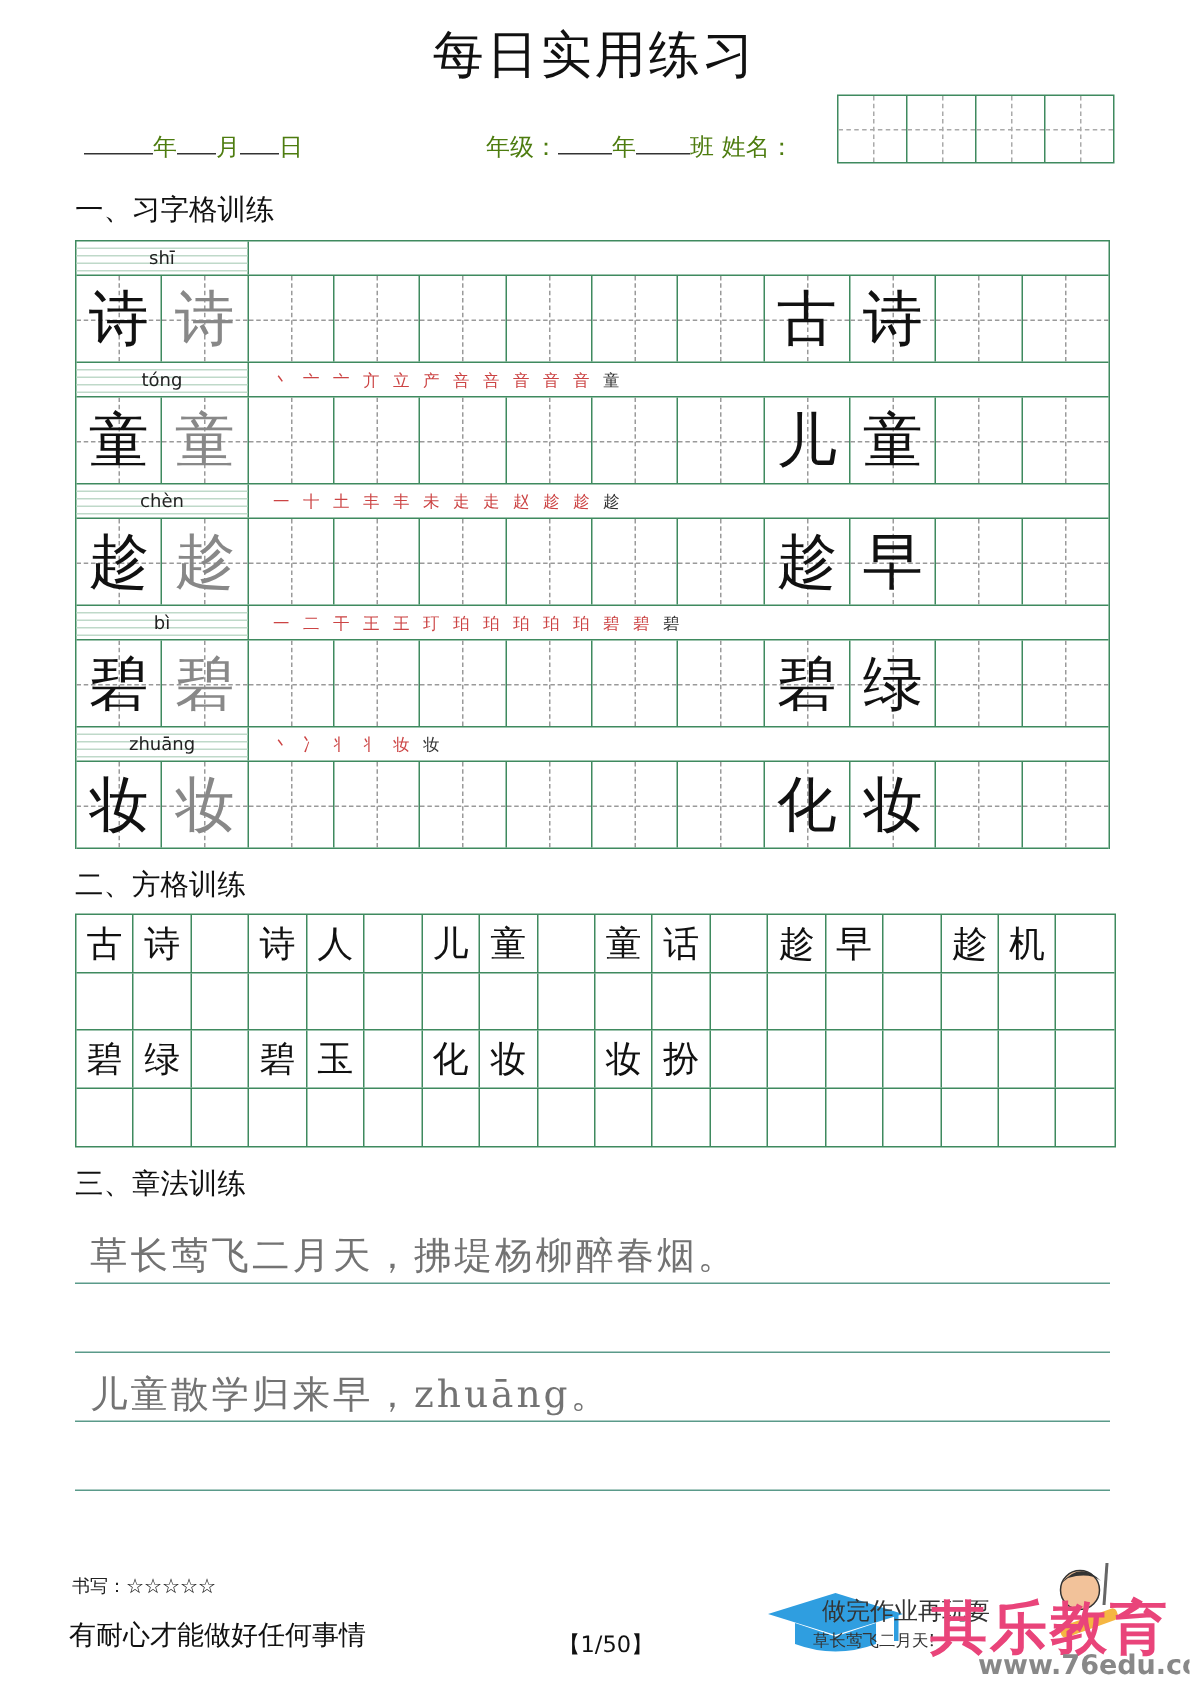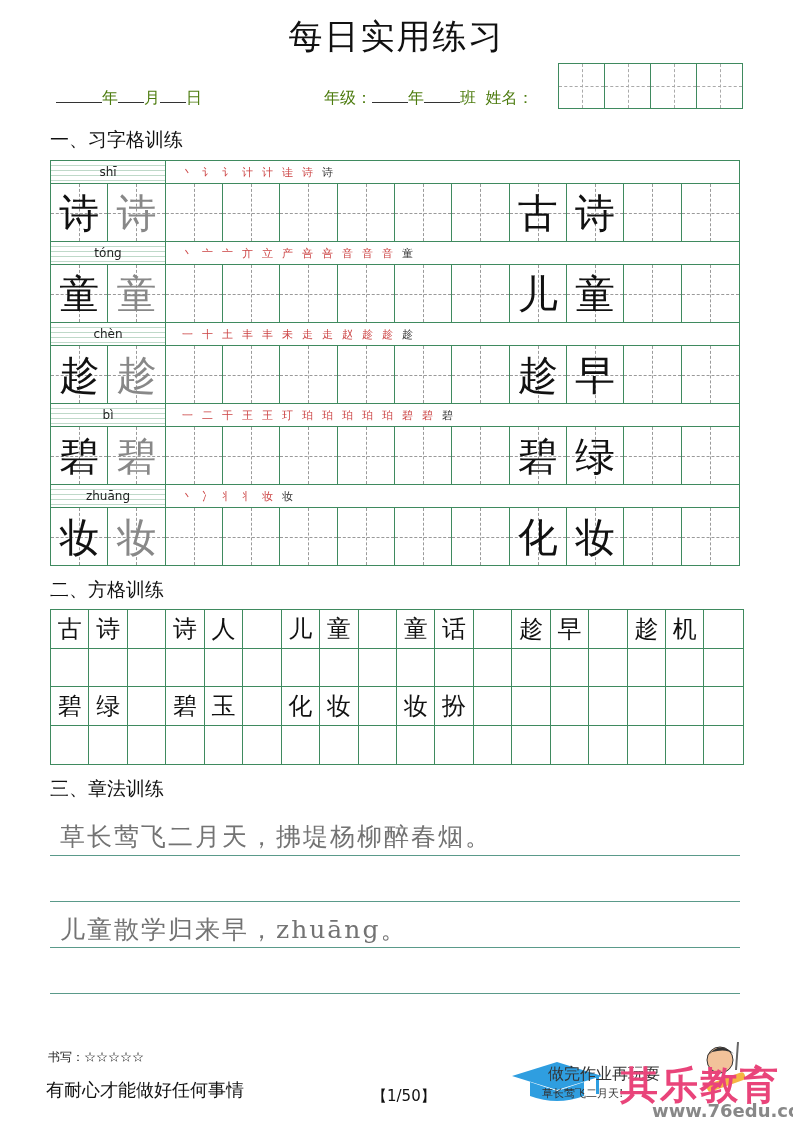--- a/index.html
+++ b/index.html
@@ -58,37 +58,36 @@
   .wm .mascot { position: absolute; left: 180px; top: 0; width: 60px; height: 60px; }
 </style>
 </head>
 <body>
 
 <div class="abs title">每日实用练习</div>
 
 <div class="abs meta" style="left:56px;">
   <span class="blank" style="width:46px"></span><span>年</span><span class="blank" style="width:26px"></span><span>月</span><span class="blank" style="width:26px"></span><span>日</span>
 </div>
-<div class="abs meta" style="left:324px;font-family:Liberation Mono, monospace;">
+<div class="abs meta" style="left:324px;">
   <span>年级：</span><span class="blank" style="width:36px"></span><span>年</span><span class="blank" style="width:36px"></span><span>班</span>
   <span>姓名：</span>
 </div>
 <div class="abs namebox">
   <div class="nc"></div>
   <div class="nc"></div>
   <div class="nc"></div>
   <div class="nc"></div>
 </div>
 
 <div class="abs section-h" style="top:127px;">一、习字格训练</div>
 <div class="abs grid1" id="grid1">
     <div class="g1row">
       <div class="pyrow">
         <div class="pybox"><div class="l" style="top: 4px;"></div><div class="l" style="top: 9px;"></div><div class="l" style="top: 14px;"></div><div class="l" style="top: 19px;"></div><span>shī</span></div>
-        <div class="strokes"><span class="s red">丶</span><span class="s red">讠</span><span class="s red">讠</span><span class="s red">计</span><span class="s red">计</span><span class="s red">诖</span><span class="s red">诗</span><span class="s">诗</span></div>
       </div>
       <div class="charrow">
         <div class="cell">
           <span class="ch">诗</span>
         </div>
         <div class="cell">
           <span class="ch gray">诗</span>
         </div>
         <div class="cell"></div>
         <div class="cell"></div>

